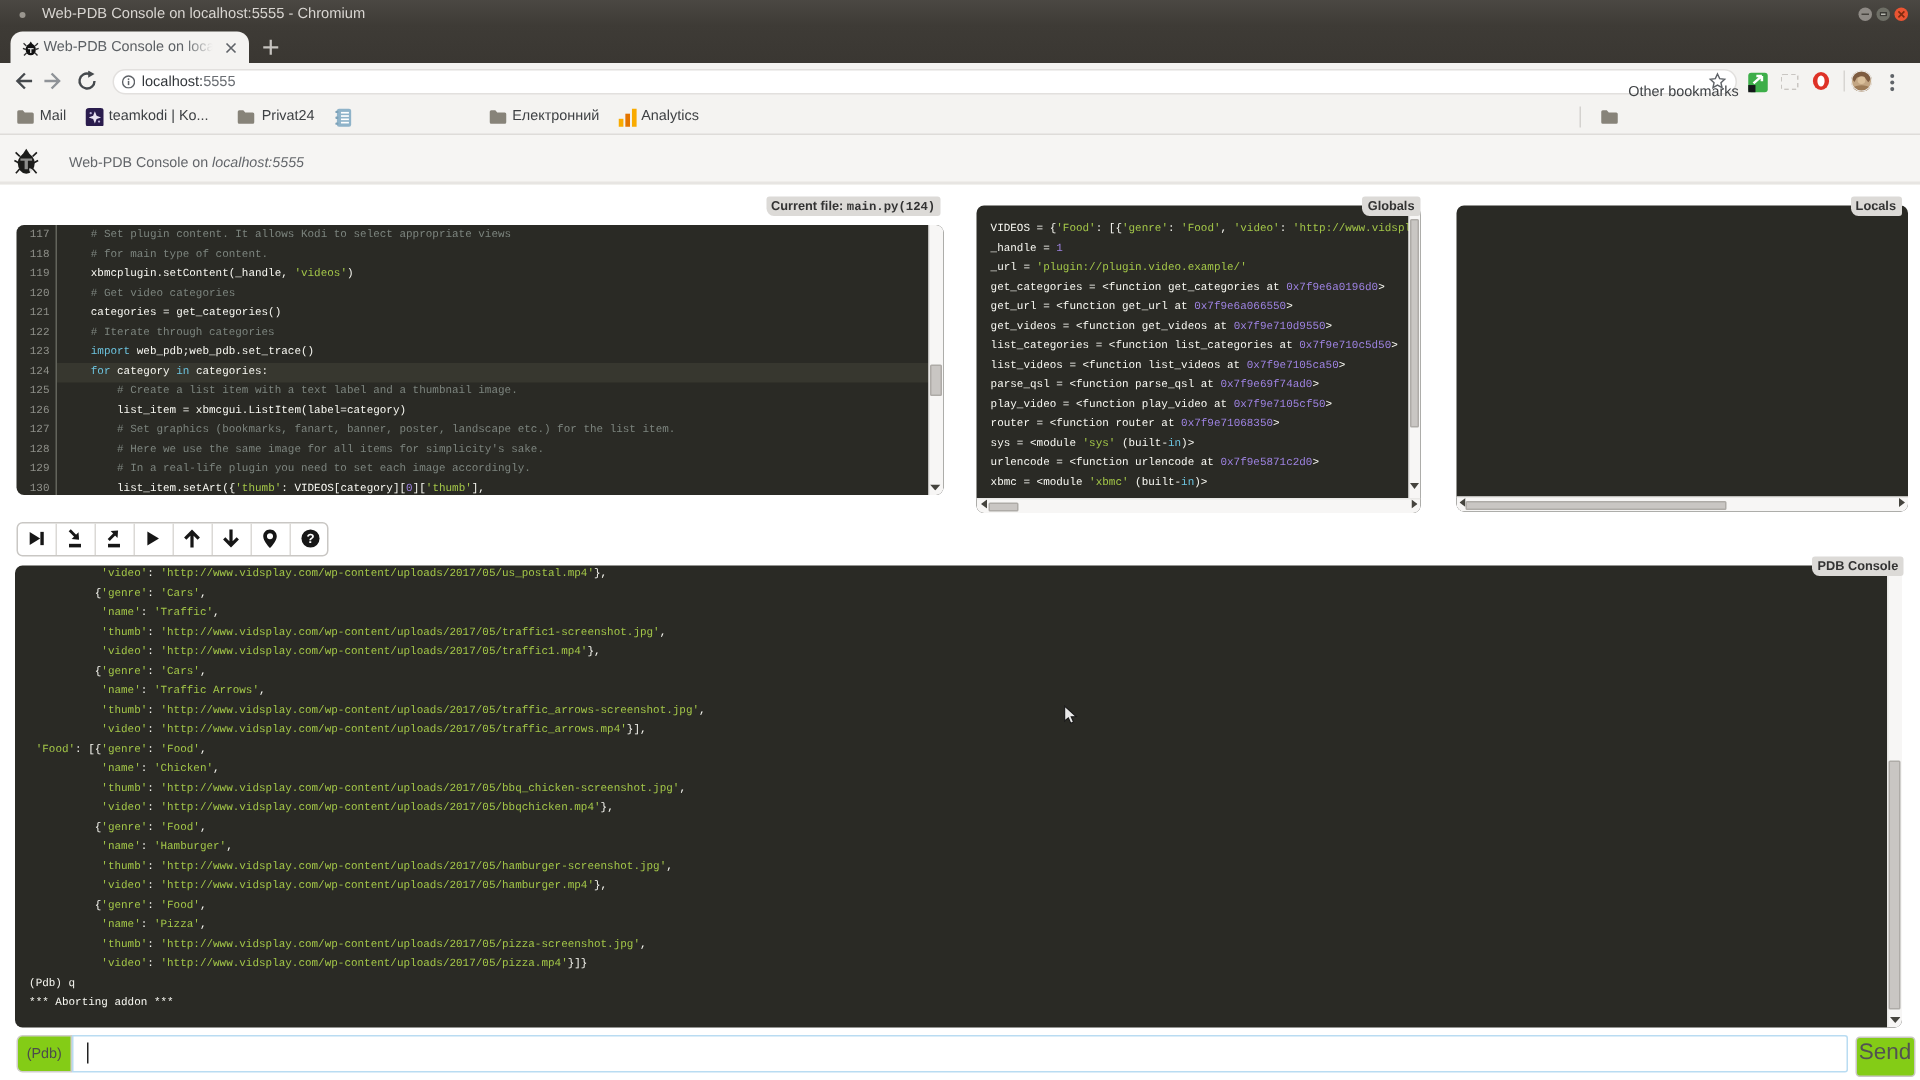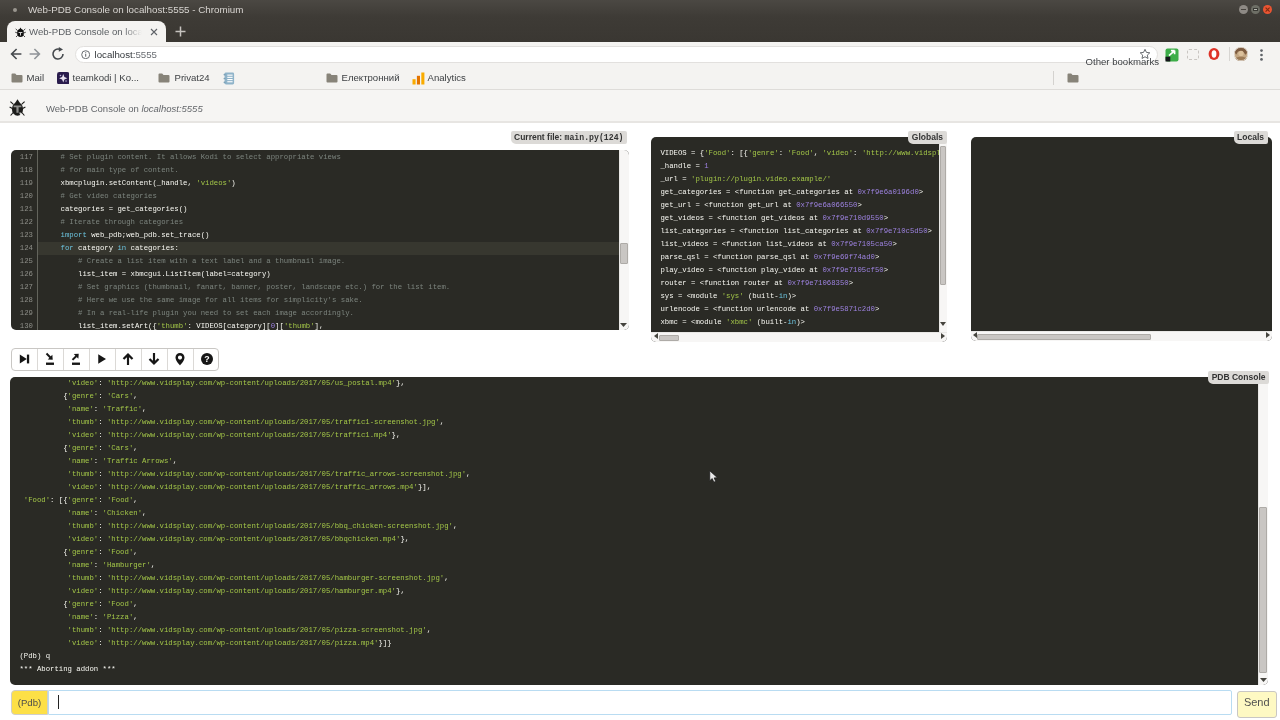--- a/index.html
+++ b/index.html
@@ -188,21 +188,21 @@
  <pre style="left:32.5px;top:0.6px"><i>    # Set plugin content. It allows Kodi to select appropriate views</i>
 <i>    # for main type of content.</i>
     xbmcplugin.setContent(_handle, <em>'videos'</em>)
 <i>    # Get video categories</i>
     categories = get_categories()
 <i>    # Iterate through categories</i>
     <u>import</u> web_pdb;web_pdb.set_trace()
     <u>for</u> category <u>in</u> categories:
 <i>        # Create a list item with a text label and a thumbnail image.</i>
         list_item = xbmcgui.ListItem(label=category)
-<i>        # Set graphics (thumbnail, fanart, banner, poster, landscape etc.) for the list item.</i>
+<i>        # Set graphics (bookmarks, fanart, banner, poster, landscape etc.) for the list item.</i>
 <i>        # Here we use the same image for all items for simplicity's sake.</i>
 <i>        # In a real-life plugin you need to set each image accordingly.</i>
         list_item.setArt({<em>'thumb'</em>: VIDEOS[category][<s>0</s>][<em>'thumb'</em>],
                           <em>'icon'</em>: VIDEOS[category][<s>0</s>][<em>'thumb'</em>],
                           <em>'fanart'</em>: VIDEOS[category][<s>0</s>][<em>'thumb'</em>]})</pre>
  <div class="sbtrack" style="right:0;top:0;width:10.5px;height:100%"></div>
  <div class="sbthumb" style="right:1px;top:92.6px;width:8.5px;height:21px"></div>
  <svg class="abs" style="right:2px;bottom:3.5px" width="7" height="4">
       <path d="M0 0 H7 L3.5 4 Z" fill="#45443e"></path>
     </svg>
@@ -317,20 +317,20 @@
 <b>           </b><em>'video'</em><b>: </b><em>'http://www.vidsplay.com/wp-content/uploads/2017/05/pizza.mp4'</em><b>}]}</b>
 <b>(Pdb) q</b>
 <b>*** Aborting addon ***</b></pre>
  <div class="sbtrack" style="right:0;top:0;width:10px;height:100%"></div>
  <div class="sbthumb" style="right:1px;top:129.6px;width:8px;height:166px"></div>
  <svg class="abs" style="right:1.5px;bottom:3.5px" width="7" height="4">
       <path d="M0 0 H7 L3.5 4 Z" fill="#45443e"></path>
     </svg>
 </div>
 
-<div class="abs" style="left:11px;top:690px;width:37px;height:24.6px;background:#fde047;border:1px solid #d0cecb;border-radius:4px 0 0 4px;font-size:9.6px;color:#4c4c4c;text-align:center;line-height:23px">(Pdb)</div>
+<div class="abs" style="left:11px;top:690px;width:37px;height:24.6px;background:#84cc16;border:1px solid #d0cecb;border-radius:4px 0 0 4px;font-size:9.6px;color:#4c4c4c;text-align:center;line-height:23px">(Pdb)</div>
 <div class="abs" style="left:48px;top:690px;width:1184px;height:24.6px;background:#fff;border:1.6px solid #b9dcf2;border-radius:0 2px 2px 0"></div>
 <div class="abs" style="left:58px;top:694.8px;width:1px;height:14.5px;background:#222"></div>
-<div class="abs" style="left:1237px;top:691px;width:39.5px;height:27px;background:#fef9c3;border:1px solid #c9c7c4;border-radius:3px;font-size:11px;color:#525252;text-align:center;line-height:20px">Send</div>
+<div class="abs" style="left:1237px;top:691px;width:39.5px;height:27px;background:#84cc16;border:1px solid #c9c7c4;border-radius:3px;font-size:15px;color:#525252;text-align:center;line-height:20px">Send</div>
 
 <svg class="abs" style="left:708.8px;top:469.8px" width="9.8" height="14.3" viewBox="0 0 13 19">
     <path d="M1 1 L1 14.2 L4.3 11.4 L6.4 16.2 L8.9 15.1 L6.8 10.5 L11.2 10.2 Z" fill="#e9e9e9" stroke="#1a1a1a" stroke-width="1"></path>
   </svg>
 
 </body></html>

